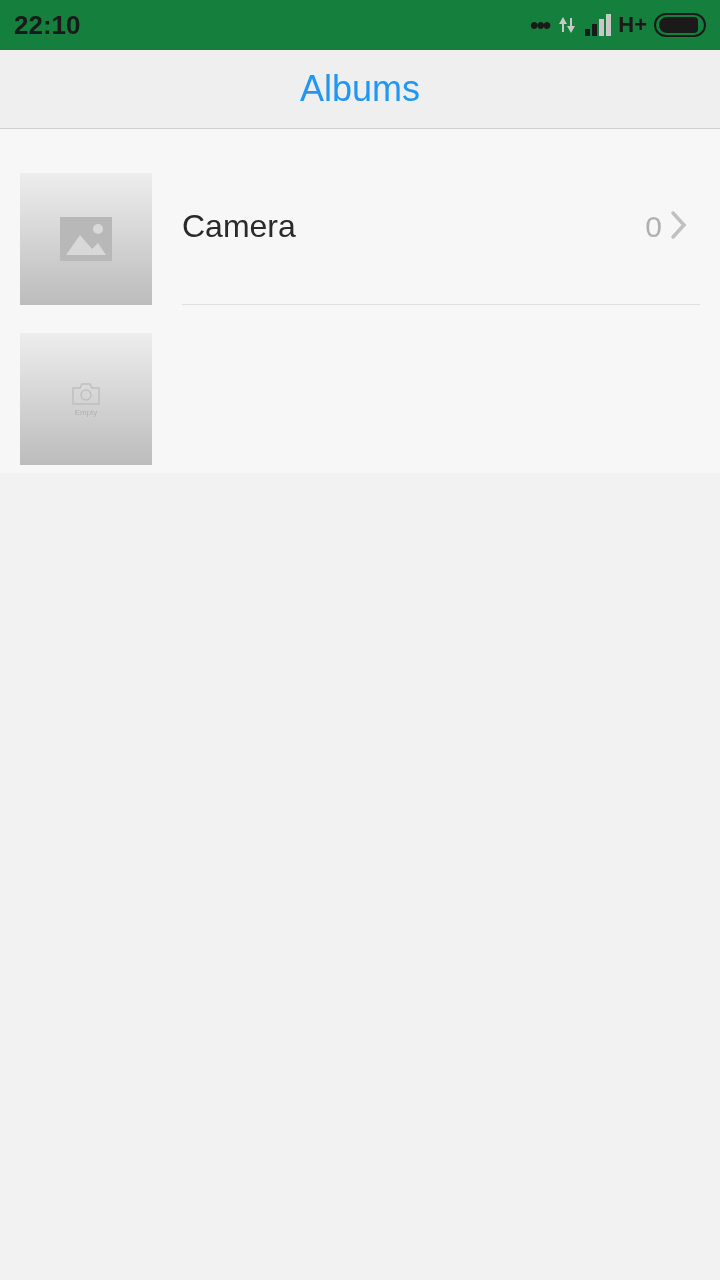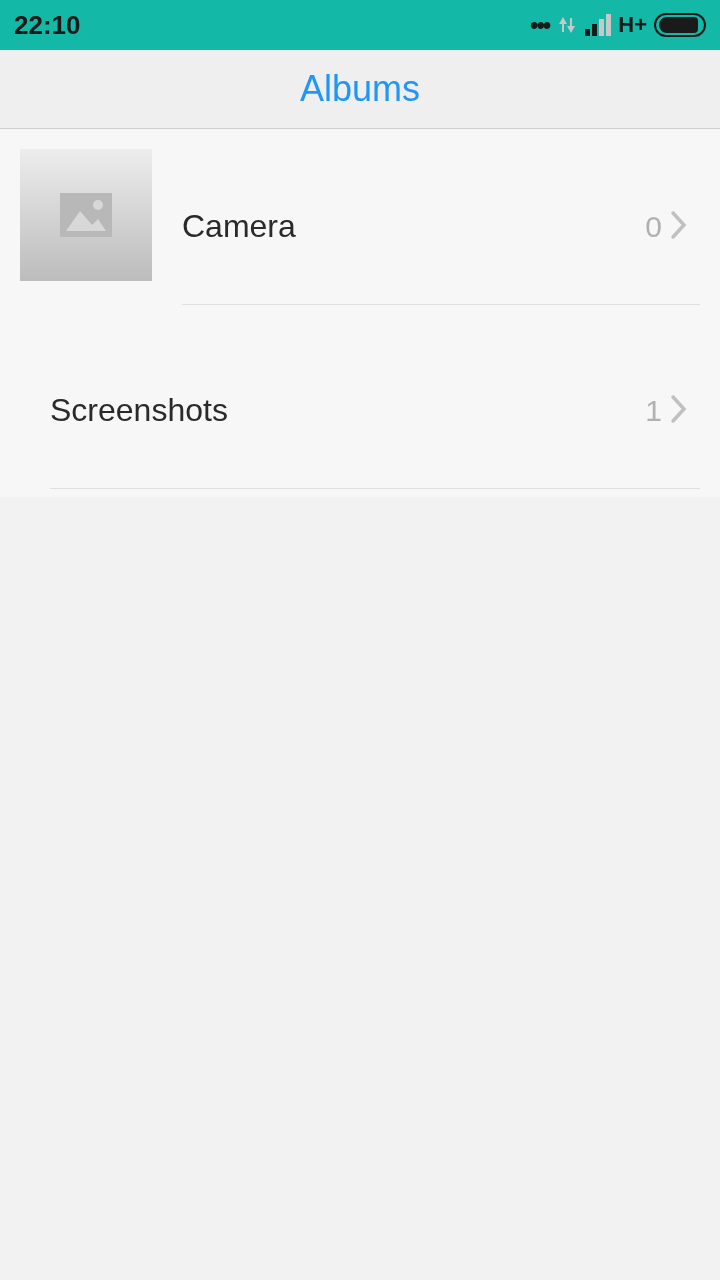--- a/index.html
+++ b/index.html
@@ -13,21 +13,21 @@
       background: #f2f2f2;
       font-family: -apple-system, "Helvetica Neue", Arial, sans-serif;
       overflow: hidden;
     }
     .status-bar {
       height: 50px;
       display: flex;
       justify-content: space-between;
       align-items: center;
       padding: 0 14px;
-      background: #14b8a6;
+      background: #15803d;
     }
     .status-time {
       font-size: 26px;
       font-weight: 600;
       color: #1a1a1a;
     }
     .status-right {
       display: flex;
       align-items: center;
       gap: 7px;
@@ -91,21 +91,21 @@
     .header-title {
       font-size: 36px;
       font-weight: 400;
       color: #2196f3;
     }
     .album-list {
       background: #f7f7f7;
     }
     .album-item {
       display: flex;
-      align-items: flex-start;
+      align-items: flex-end;
       padding: 20px 20px 8px 20px;
       min-height: 156px;
     }
     .album-thumb {
       width: 132px;
       height: 132px;
       background: linear-gradient(to bottom, #ededed 0%, #bcbcbc 100%);
       flex-shrink: 0;
       display: flex;
       align-items: center;
@@ -192,26 +192,22 @@
         <span class="chevron">
           <svg width="18" height="30" viewBox="0 0 18 30">
               <path d="M3 3 L14 15 L3 27" stroke="#c0c0c0" stroke-width="3.5" fill="none" stroke-linecap="round"></path>
             </svg>
         </span>
       </div>
     </div>
   </div>
 
   <div class="album-item">
-    <div class="album-content">
-      <div class="album-name">Screenshots</div>
-      <div class="album-right">
-        <span class="album-count">1</span>
-        <span class="chevron">
-          <svg width="18" height="30" viewBox="0 0 18 30">
-              <path d="M3 3 L14 15 L3 27" stroke="#c0c0c0" stroke-width="3.5" fill="none" stroke-linecap="round"></path>
-            </svg>
-        </span>
-      </div>
+    <div class="album-thumb">
+      <svg width="30" height="24" viewBox="0 0 30 24">
+        <path d="M2 6 L9 6 L11 2 L19 2 L21 6 L28 6 L28 22 L2 22 Z" fill="none" stroke="#c0c0c0" stroke-width="1.5"></path>
+        <circle cx="15" cy="13" r="5" fill="none" stroke="#c0c0c0" stroke-width="1.5"></circle>
+      </svg>
+      <div class="thumb-cam-label">Empty</div>
     </div>
   </div>
 
 </div>
 
 </body></html>

